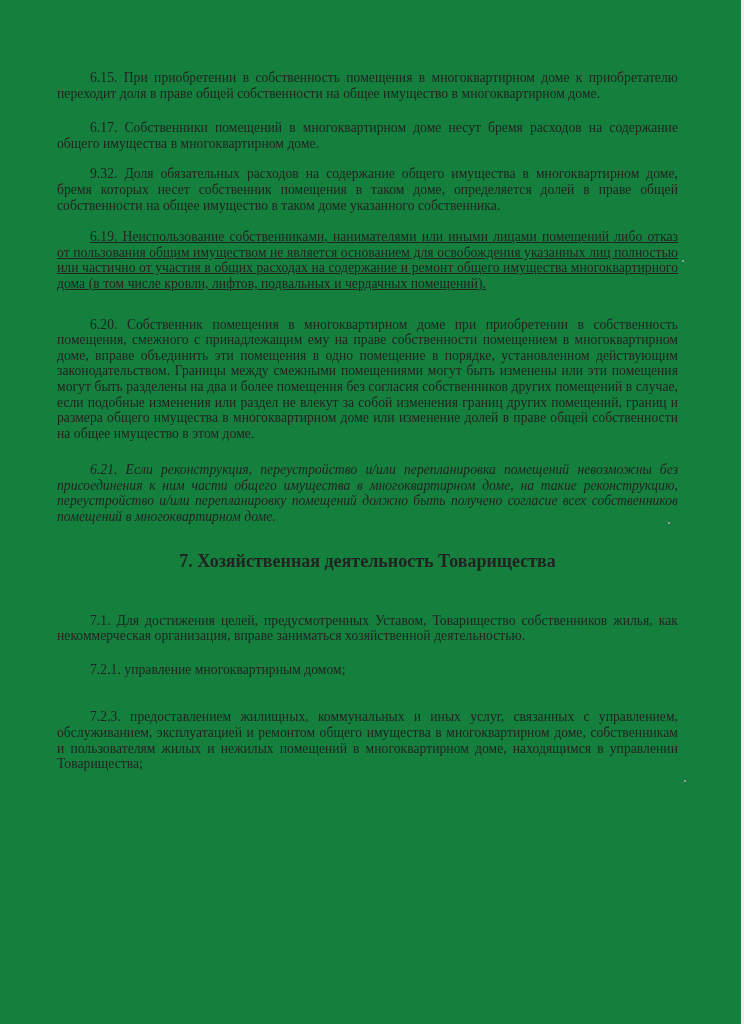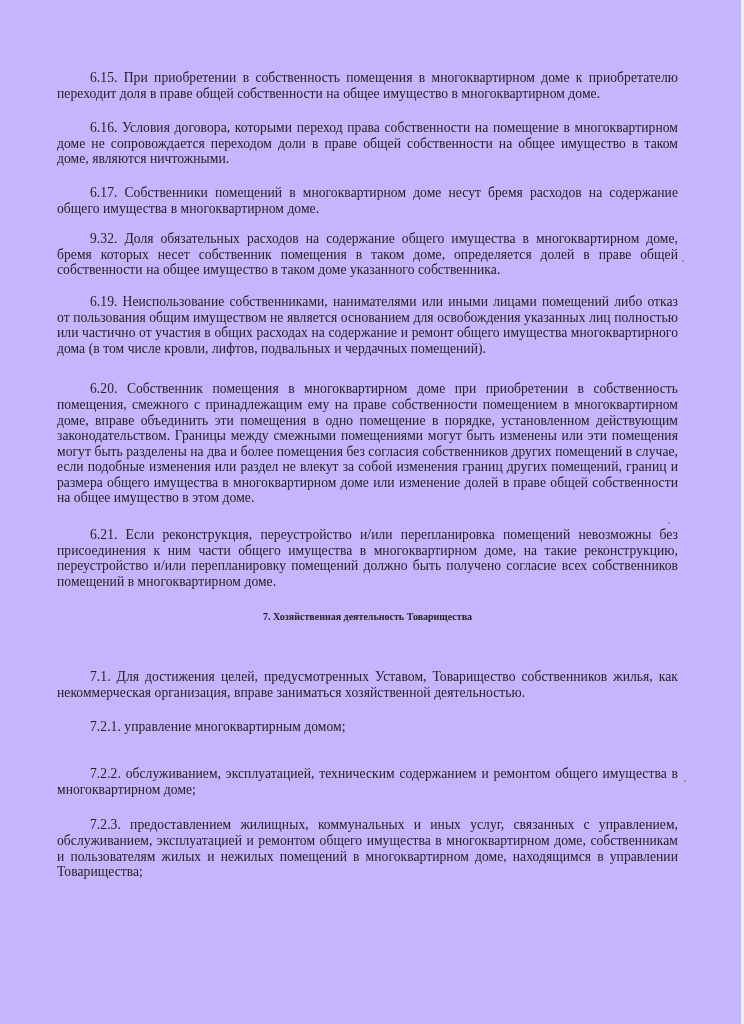--- a/index.html
+++ b/index.html
@@ -5,73 +5,71 @@
   html, body { margin: 0; padding: 0; }
   body {
     width: 744px; height: 1024px; overflow: hidden;
     background: #fdfdfd;
     font-family: "Liberation Serif", "DejaVu Serif", serif;
     color: #222;
   }
   .page {
     position: relative;
     width: 744px; height: 1024px;
-    background: #c4b5fd;
+    background: #15803d;
   }
   .content {
     position: absolute;
     left: 57px; top: 70px; width: 621px;
   }
   .para {
     font-size: 13.6px;
     line-height: 15.6px;
     text-align: justify;
     text-indent: 33px;
     margin: 0 0 18px 0;
     letter-spacing: 0.05px;
   }
   .heading {
     font-weight: bold;
-    font-size: 10px;
+    font-size: 18px;
     text-align: center;
     margin: 20px 0 16px 0;
     line-height: 16px;
   }
   .p615 { margin-bottom: 19px; }
   .p616 { margin-bottom: 18px; }
   .p617 { margin-bottom: 15px; }
   .p618 { margin-bottom: 16px; }
-  .p619 { margin-bottom: 18px; }
+  .p619 { margin-bottom: 18px; text-decoration: underline; }
   .p620 { margin-bottom: 21px; margin-top: 25px; }
-  .p621 { margin-bottom: 20px; }
+  .p621 { margin-bottom: 28px; font-style: italic; }
   .p71 { margin-bottom: 18px; margin-top: 44px; }
   .p72 { margin-bottom: 20px; }
   .p721 { margin-bottom: 32px; }
   .p722 { margin-bottom: 20px; }
   .speck { position: absolute; width: 2px; height: 2px; background: #999; }
   .edge { position: absolute; right: 0; top: 0; width: 3px; height: 1024px; background: #eee; }
 </style>
 </head>
 <body>
 
 <div class="page">
   <div class="content">
     <p class="para p615">6.15. При приобретении в  собственность помещения в многоквартирном доме к приобретателю переходит доля в праве общей собственности на общее имущество в многоквартирном доме.</p>
-    <p class="para p616">6.16. Условия договора, которыми переход права собственности на помещение в многоквартирном доме не сопровождается переходом доли в праве общей собственности на общее имущество в таком доме, являются ничтожными.</p>
     <p class="para p617">6.17. Собственники помещений в многоквартирном доме несут бремя расходов на содержание общего имущества в многоквартирном доме.</p>
     <p class="para p618">9.32. Доля обязательных расходов на содержание общего имущества в многоквартирном доме, бремя которых несет собственник помещения в таком доме, определяется долей в праве общей собственности на общее имущество в таком доме указанного собственника.</p>
     <p class="para p619">6.19. Неиспользование собственниками, нанимателями или иными лицами помещений либо отказ от пользования общим имуществом не является основанием для освобождения указанных лиц полностью или частично от участия в общих расходах на содержание и ремонт общего имущества многоквартирного дома (в том числе кровли, лифтов, подвальных и чердачных помещений).</p>
     <p class="para p620">6.20. Собственник помещения в многоквартирном доме при приобретении в собственность помещения, смежного с принадлежащим ему на праве собственности помещением в многоквартирном доме, вправе объединить эти помещения в одно помещение в порядке, установленном действующим законодательством. Границы между смежными помещениями могут быть изменены или эти помещения могут быть разделены на два и более помещения без согласия собственников других помещений в случае, если подобные изменения или раздел не влекут за собой изменения границ других помещений, границ и размера общего имущества в многоквартирном доме или изменение долей в праве общей собственности на общее имущество в этом доме.</p>
     <p class="para p621">6.21. Если реконструкция, переустройство и/или перепланировка помещений невозможны без присоединения к ним части общего имущества в многоквартирном доме, на такие реконструкцию, переустройство и/или перепланировку помещений должно быть получено согласие всех собственников помещений в многоквартирном доме.</p>
 
     <h2 class="heading">7. Хозяйственная деятельность Товарищества</h2>
 
     <p class="para p71">7.1. Для достижения целей, предусмотренных Уставом, Товарищество собственников жилья, как некоммерческая организация, вправе заниматься хозяйственной деятельностью.</p>
     <p class="para p721">7.2.1. управление многоквартирным домом;</p>
-    <p class="para p722">7.2.2. обслуживанием, эксплуатацией, техническим содержанием и ремонтом общего имущества в многоквартирном доме;</p>
     <p class="para p723">7.2.3. предоставлением жилищных, коммунальных и иных услуг, связанных с управлением, обслуживанием, эксплуатацией и ремонтом общего имущества в многоквартирном доме, собственникам и пользователям жилых и нежилых  помещений в многоквартирном доме, находящимся в управлении Товарищества;</p>
   </div>
 
   <div class="speck" style="left:682px; top:260px;"></div>
   <div class="speck" style="left:668px; top:522px;"></div>
   <div class="speck" style="left:684px; top:780px;"></div>
   <div class="edge"></div>
 </div>
 
 </body></html>

